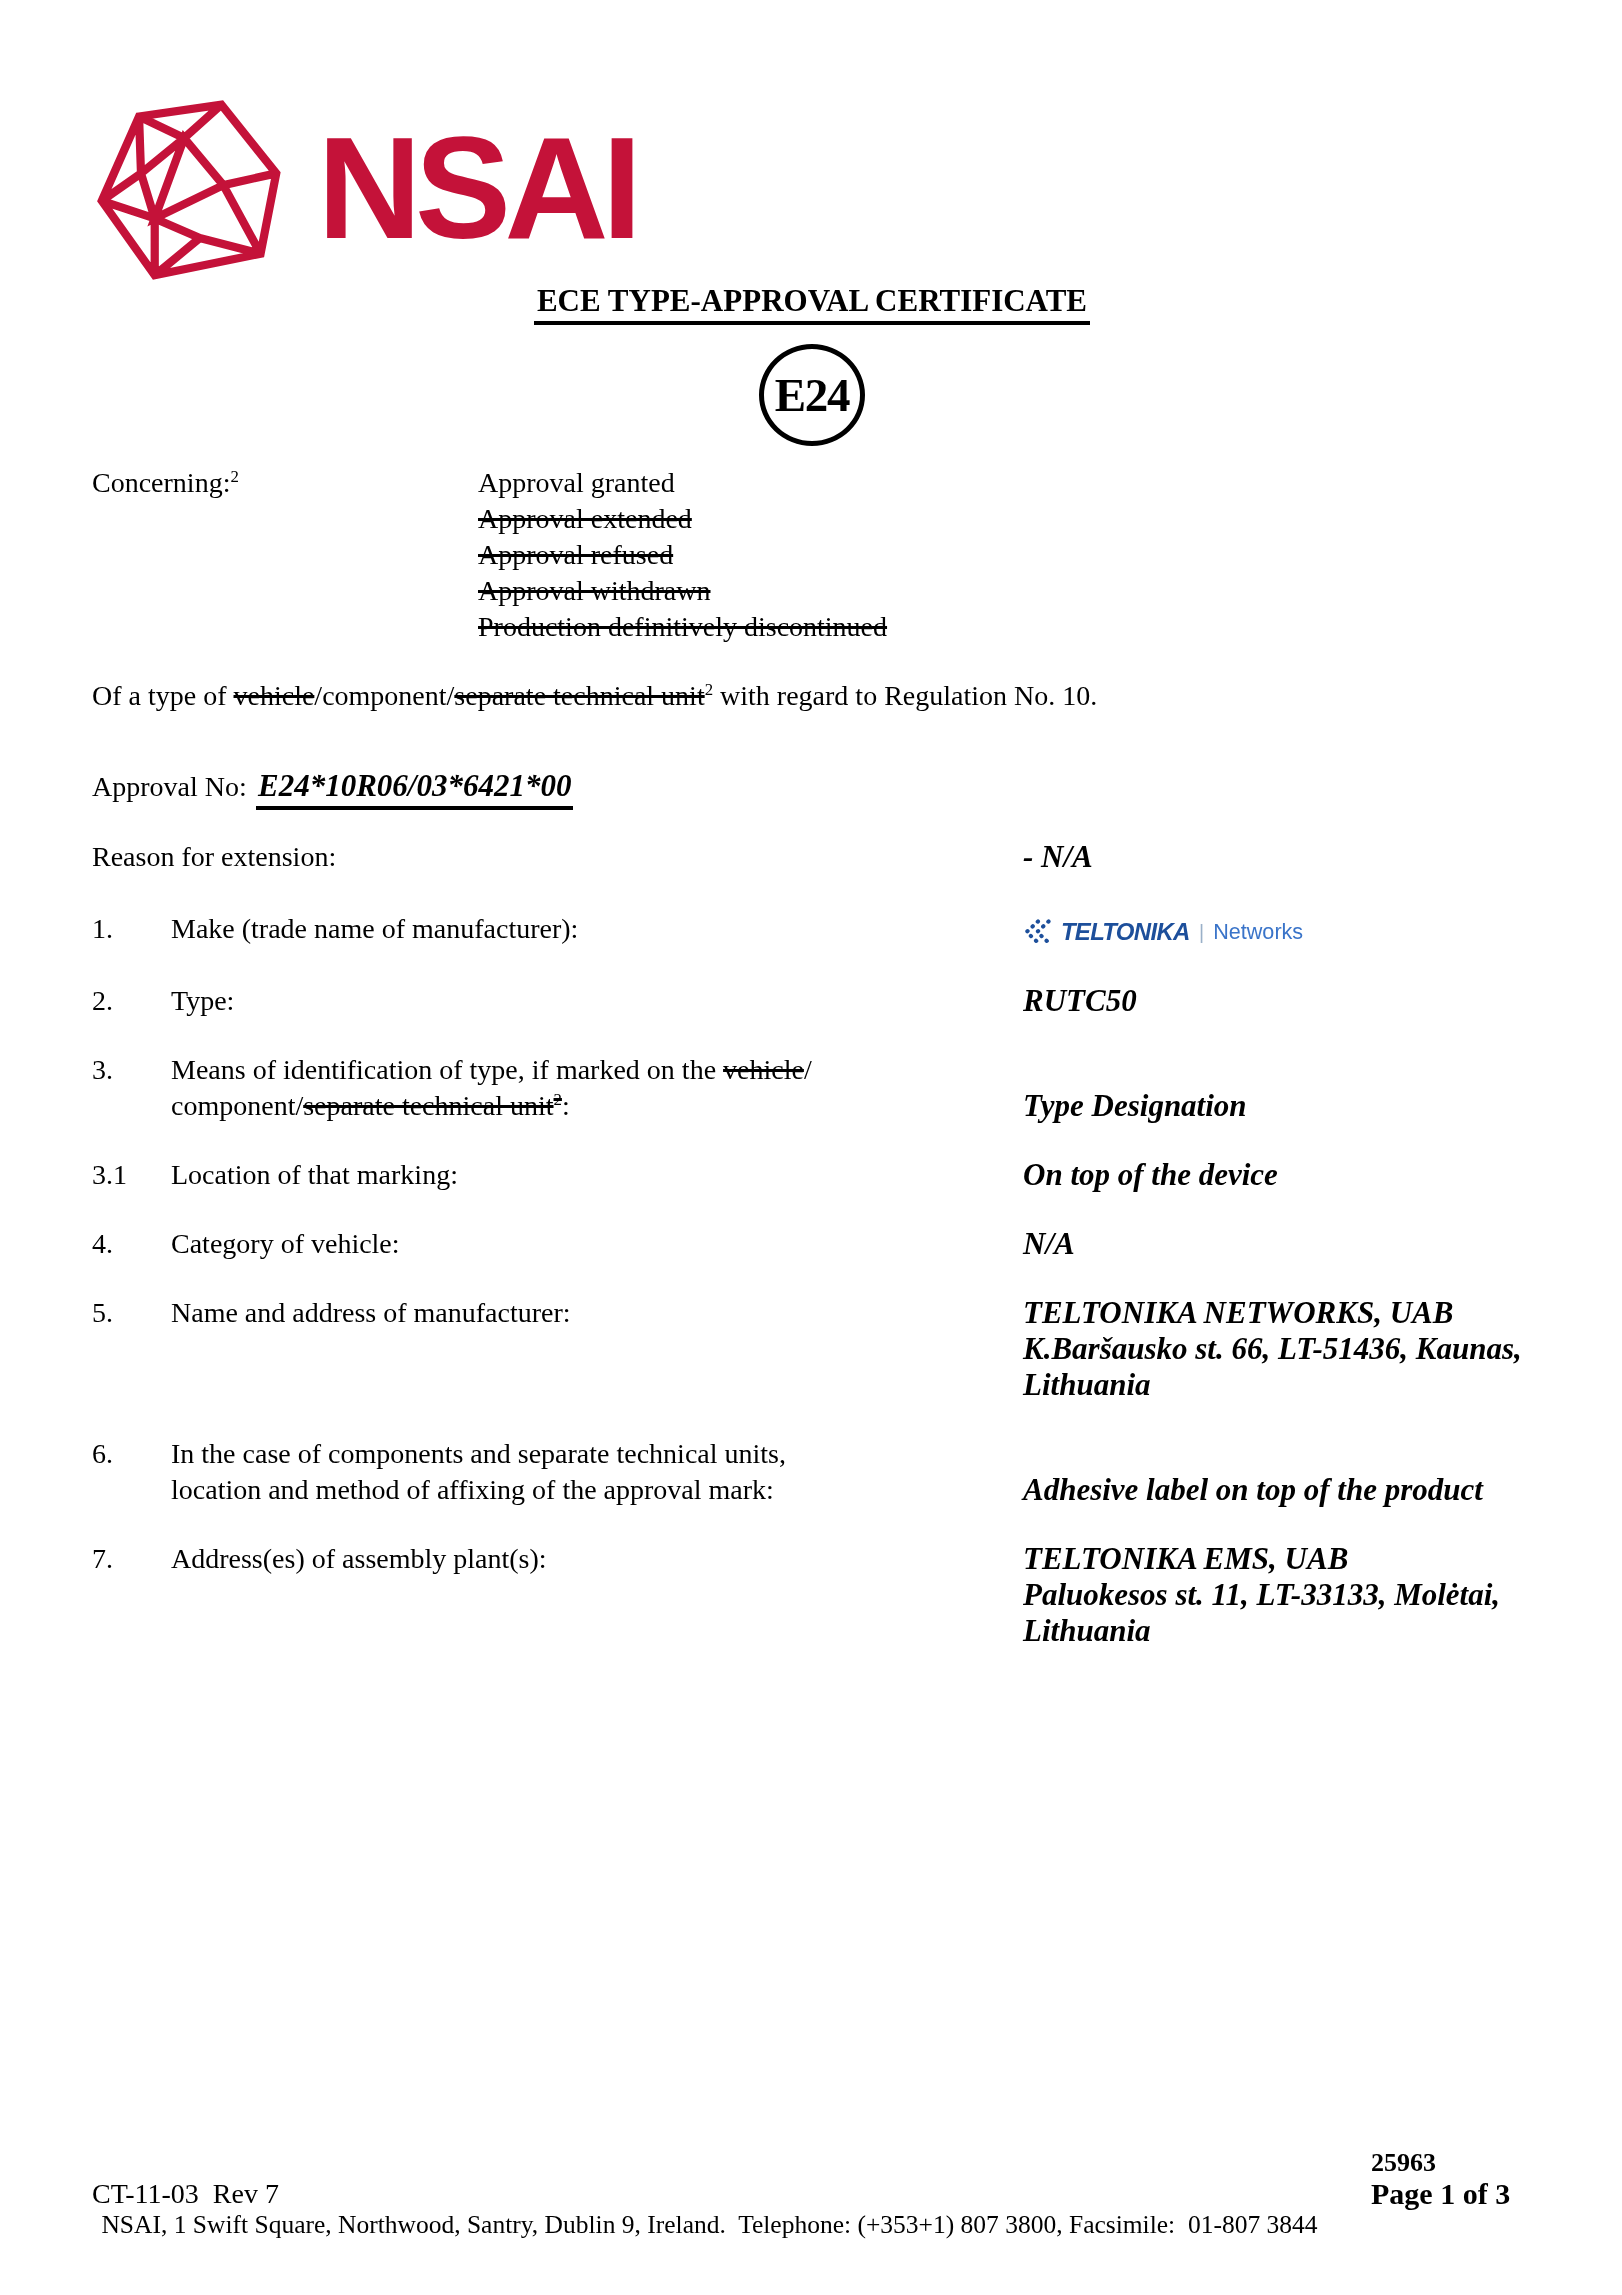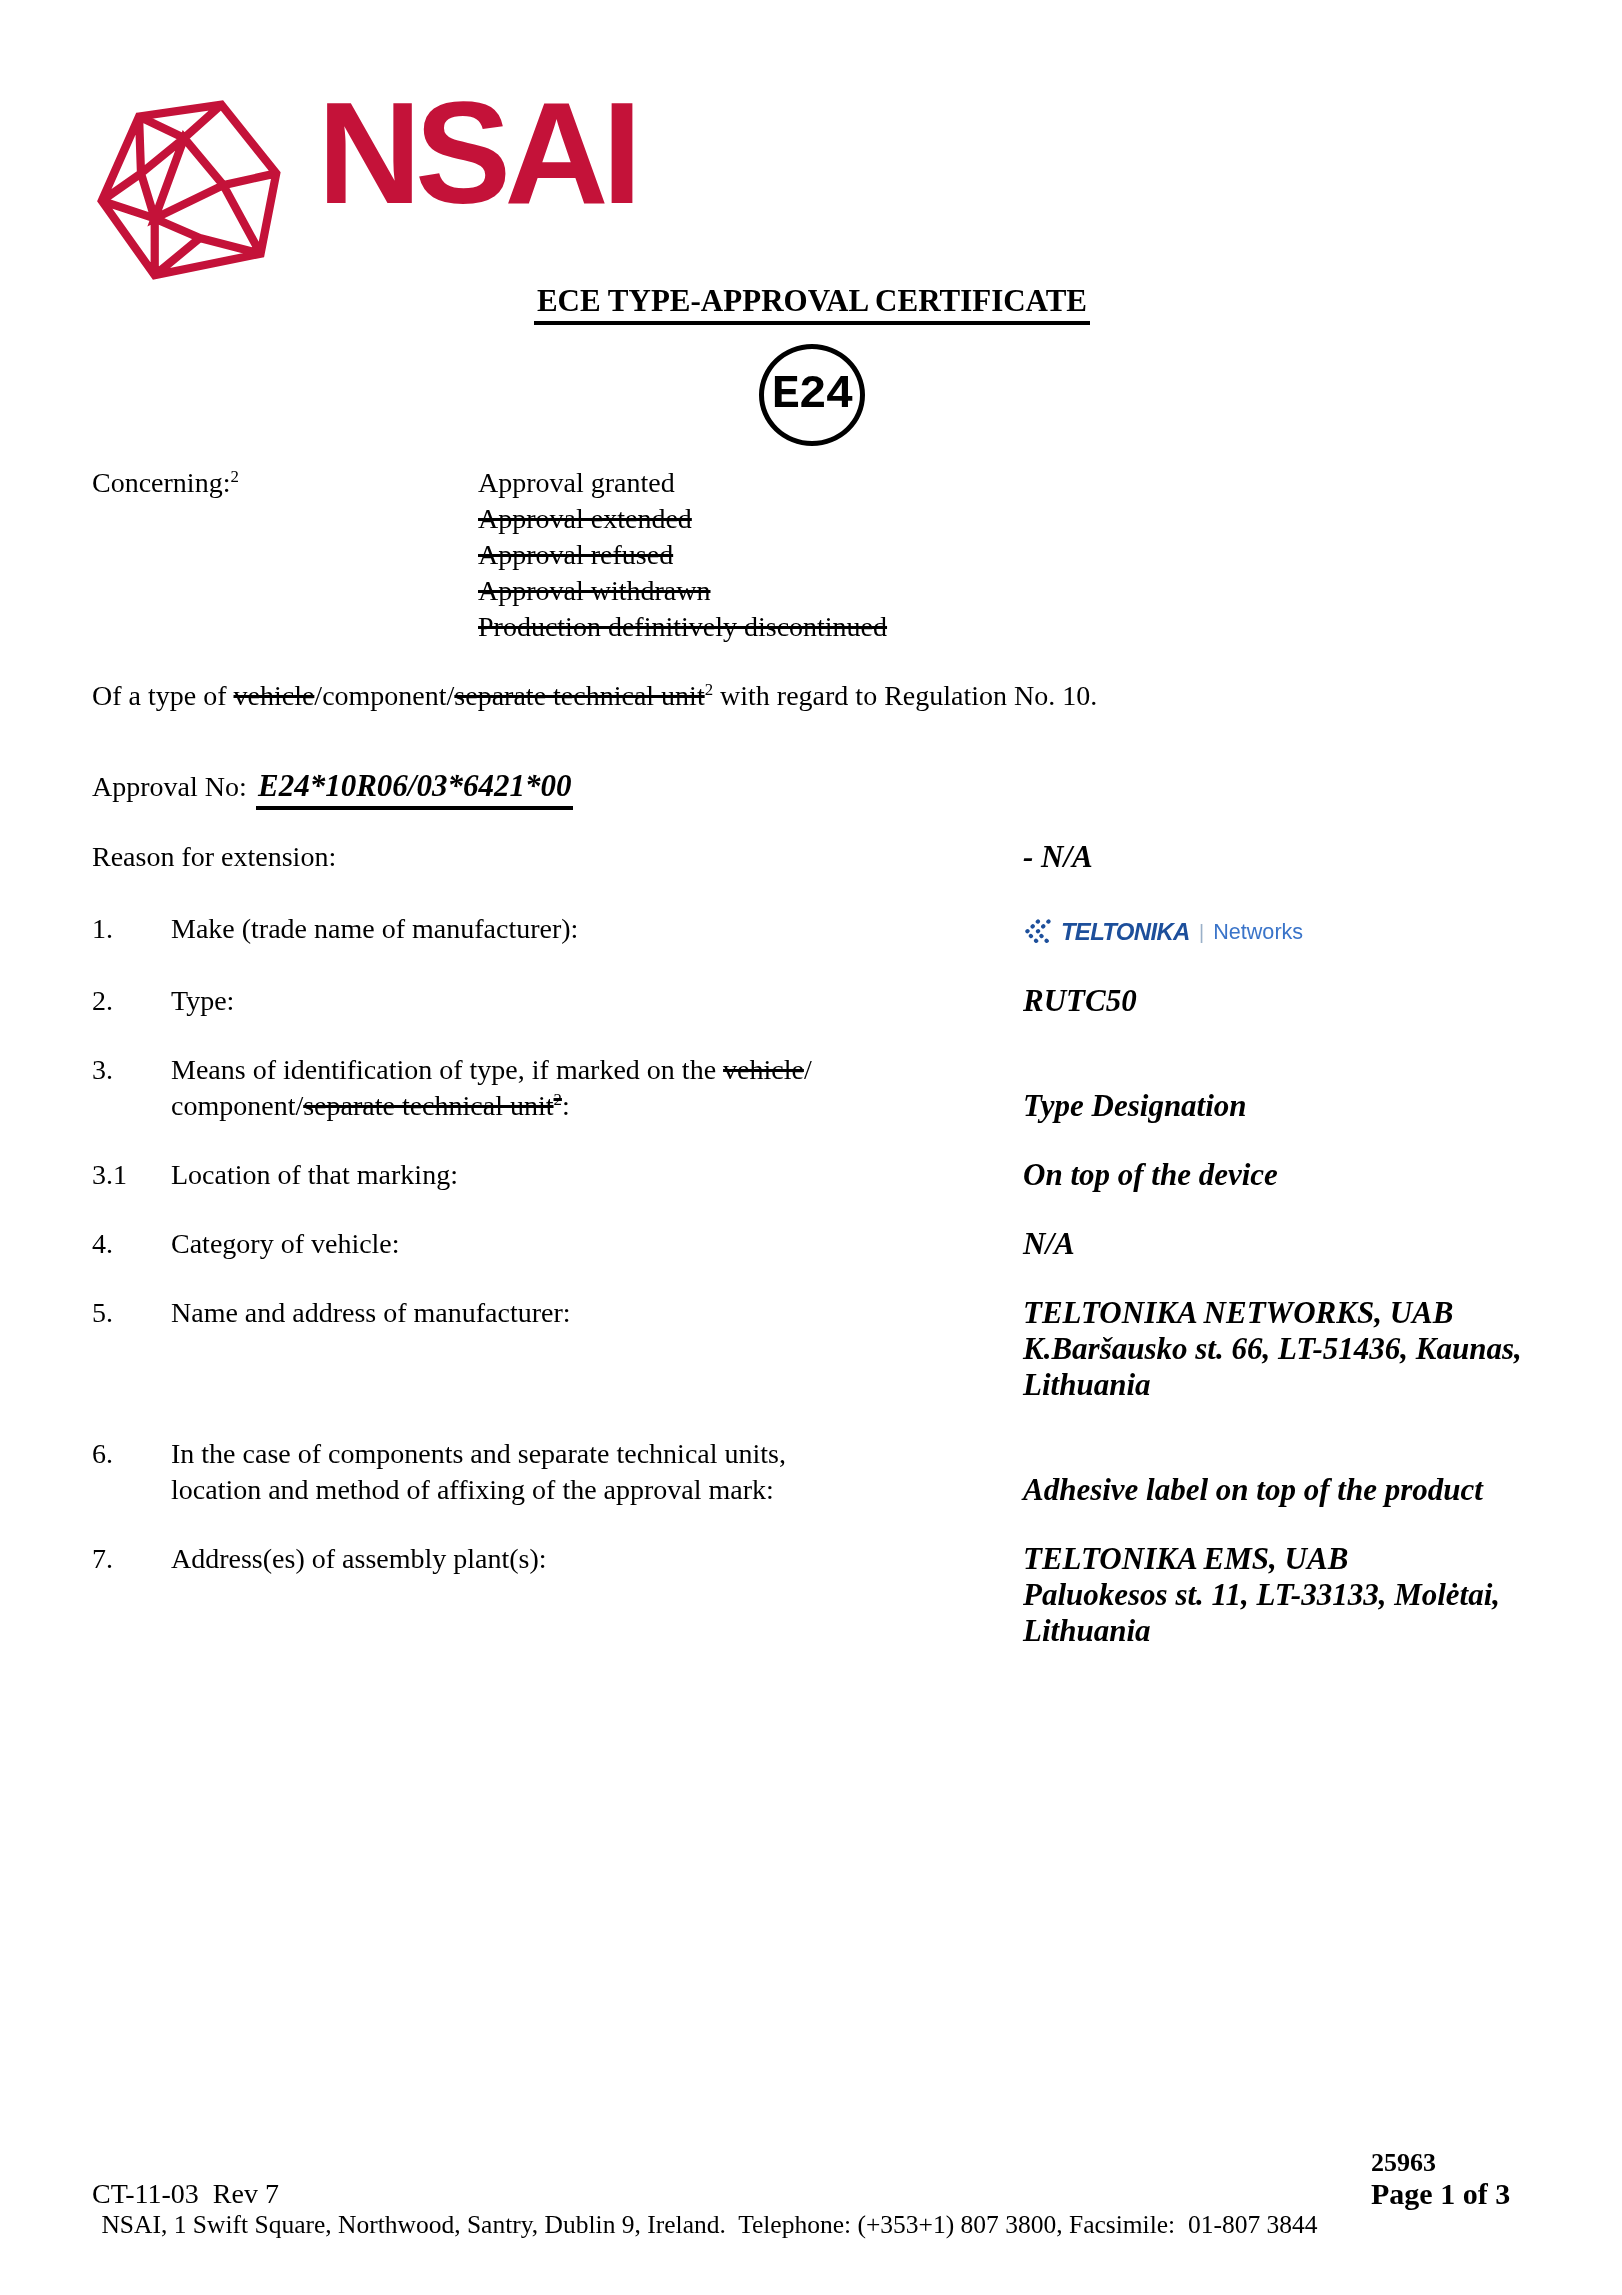--- a/index.html
+++ b/index.html
@@ -9,39 +9,39 @@
     --t-gray:#9AB0C8;
   }
   html,body{margin:0;padding:0;background:#888;}
   .page{
     position:relative;width:1623px;height:2295px;background:#ffffff;color:#000;
     font-family:"Liberation Serif",serif;font-size:28px;overflow:hidden;
   }
   .content{position:absolute;left:92px;top:98px;width:1440px;}
 
   
-  .header{display:flex;align-items:flex-start;gap:29.4px;height:186px;}
+  .header{display:flex;align-items:center;gap:29.4px;height:186px;}
   .crystal{width:196px;height:186px;display:block;color:var(--red);}
   .wordmark{
     font-family:"Liberation Sans",sans-serif;font-weight:bold;font-size:144px;
     line-height:.78;letter-spacing:-6.5px;color:var(--red);padding-bottom:3.9px;
   }
 
   
   .title{text-align:center;margin-top:0;}
   .title .t{
     display:inline-block;font-weight:bold;font-size:31px;line-height:1.08;
     border-bottom:4.6px solid #000;padding:0 2.6px 3.9px;
   }
 
   
   .e-mark{
     box-sizing:border-box;width:106px;height:102px;border:5.9px solid #000;border-radius:50%;
     margin:18.3px auto 0;display:flex;align-items:center;justify-content:center;
-    font-family:Liberation Mono, monospace;font-weight:bold;font-size:47px;letter-spacing:-1.3px;
+    font-family:Liberation Serif, serif;font-weight:bold;font-size:47px;letter-spacing:-1.3px;
   }
 
   
   .line{line-height:36px;}
   .concerning{display:grid;grid-template-columns:386px 1fr;margin-top:19.6px;line-height:36px;}
   .type-line{margin-top:33px;line-height:36px;}
   .approval-line{margin-top:37px;line-height:36px;}
   .approval-value{
     display:inline-block;font-weight:bold;font-style:italic;font-size:31px;
     border-bottom:4.6px solid #000;padding:0 2px 2px;margin-left:9.2px;margin-top:17px;

